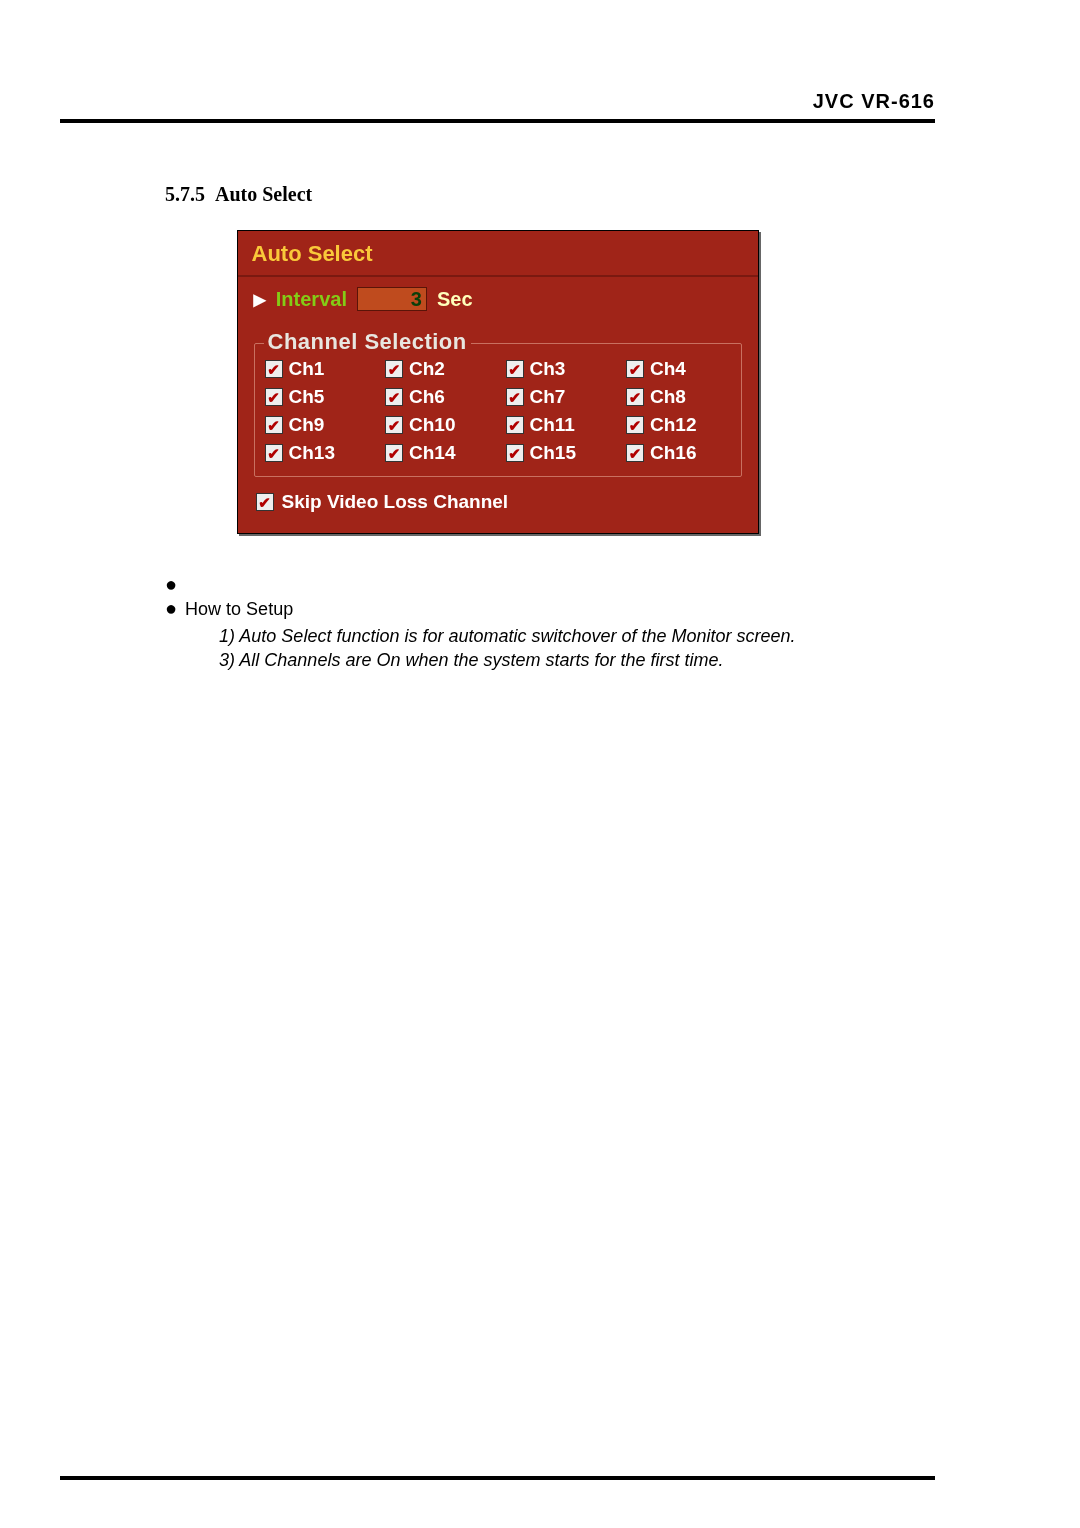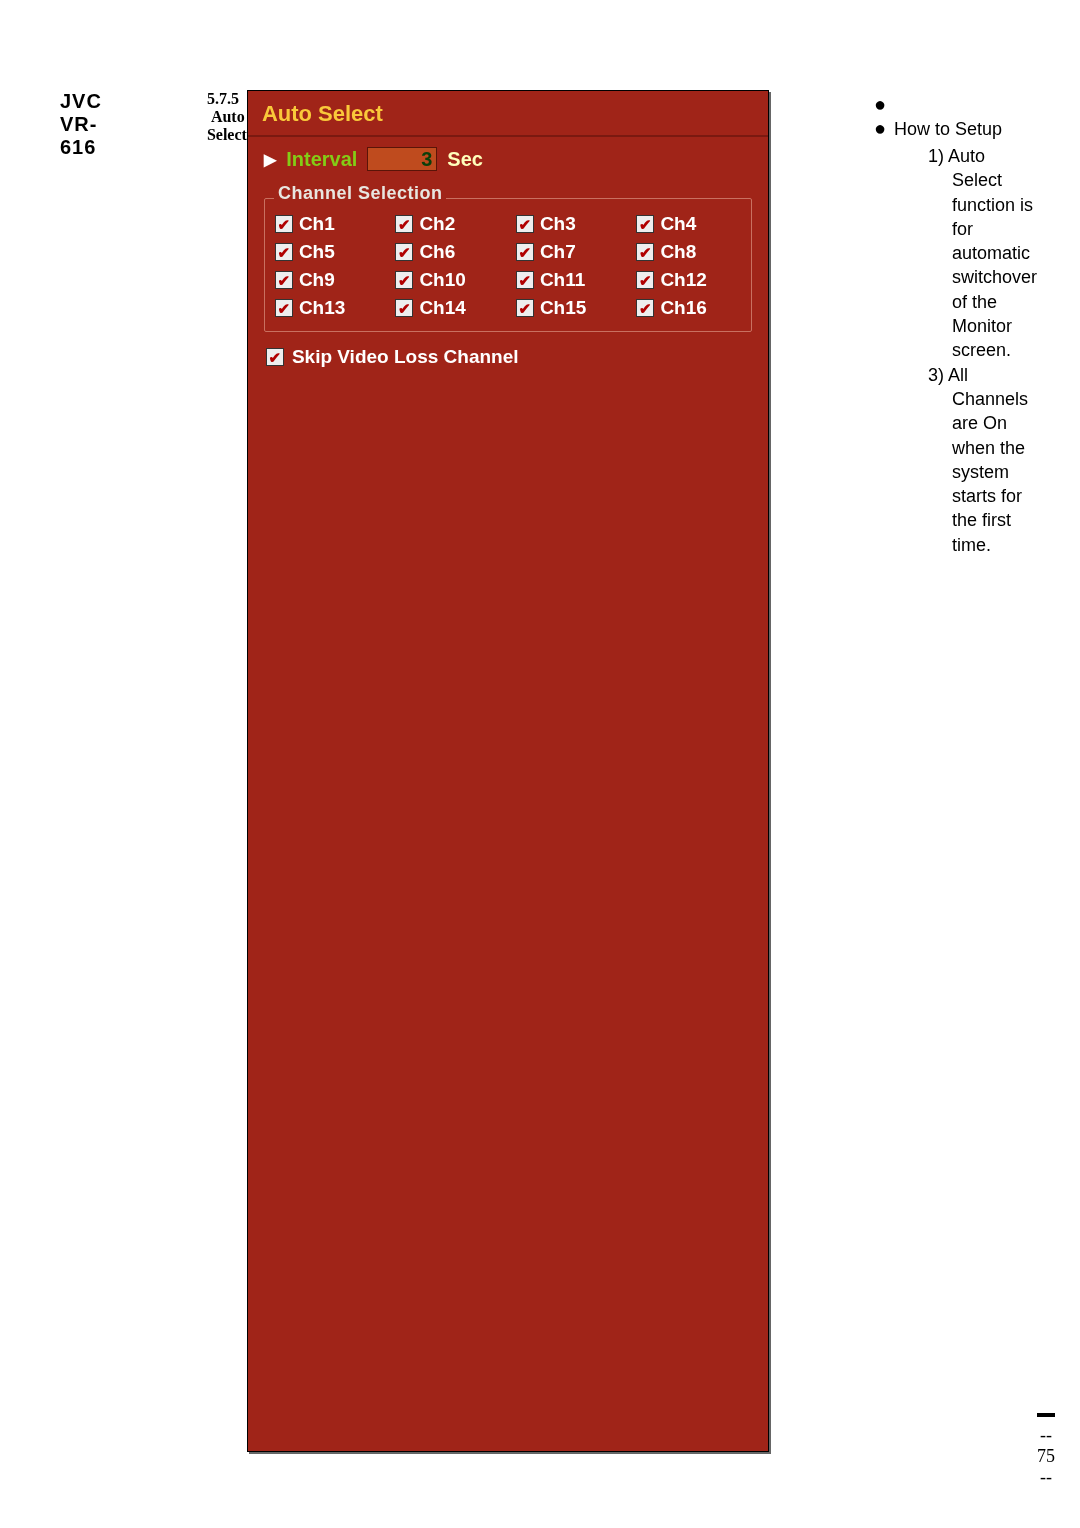--- a/index.html
+++ b/index.html
@@ -9,21 +9,21 @@
     font-family: Arial, sans-serif;
     width: 1080px;
   }
   .page {
     width: 995px;
     height: 1528px;
     box-sizing: border-box;
     padding: 90px 60px 40px 60px;
     position: relative;
     display: flex;
-    flex-direction: row;
+    flex-direction: column;
   }
   .header-row {
     display: flex;
     justify-content: flex-end;
     padding-bottom: 6px;
   }
   .device-name {
     font-family: "Arial", sans-serif;
     font-weight: bold;
     letter-spacing: 1px;
@@ -31,21 +31,21 @@
     color: #000;
   }
   .thick-rule {
     border: none;
     border-top: 4px solid #000;
     margin: 0 0 60px 0;
   }
   .section-heading {
     font-family: "Times New Roman", serif;
     font-weight: bold;
-    font-size: 16px;
+    font-size: 20px;
     margin-left: 105px;
     margin-bottom: 24px;
   }
   
   .osd-wrap {
     display: flex;
     justify-content: center;
     margin-bottom: 36px;
   }
   .osd {
@@ -90,25 +90,25 @@
     align-items: center;
     justify-content: flex-end;
     padding: 0 4px;
     color: #0a3f0a;
     font-weight: bold;
     font-size: 20px;
     box-sizing: border-box;
   }
   .fieldset-label {
     color: #e8e6e0;
-    font-size: 18px;
+    font-size: 22px;
     letter-spacing: 0.5px;
     margin-left: 10px;
     position: relative;
-    top: 4px;
+    top: 10px;
     background: #a02418;
     display: inline-block;
     padding: 0 4px;
   }
   .channel-box {
     border: 1px solid #c97060;
     border-radius: 2px;
     margin-top: -2px;
     padding: 14px 10px 12px 10px;
   }
@@ -159,20 +159,21 @@
     gap: 8px;
   }
   .bullet-dot {
     font-size: 20px;
     line-height: 1;
   }
   .setup-list {
     margin: 4px 0 0 54px;
     font-size: 18px;
     line-height: 1.35;
+    font-style: italic;
   }
   .setup-list div {
     text-indent: -24px;
     padding-left: 24px;
   }
   .footer {
     margin-top: auto;
   }
   .thick-rule-bottom {
     border: none;
@@ -300,16 +301,15 @@
       <span>How to Setup</span>
     </div>
     <div class="setup-list">
       <div>1) Auto Select function is for automatic switchover of the Monitor screen.</div>
       <div>3) All Channels are On when the system starts for the first time.</div>
     </div>
   </div>
 
   <div class="footer">
     <hr class="thick-rule-bottom">
-    <div class="page-num">-- 75 --</div>
   </div>
 
 </div>
 
 </body></html>

